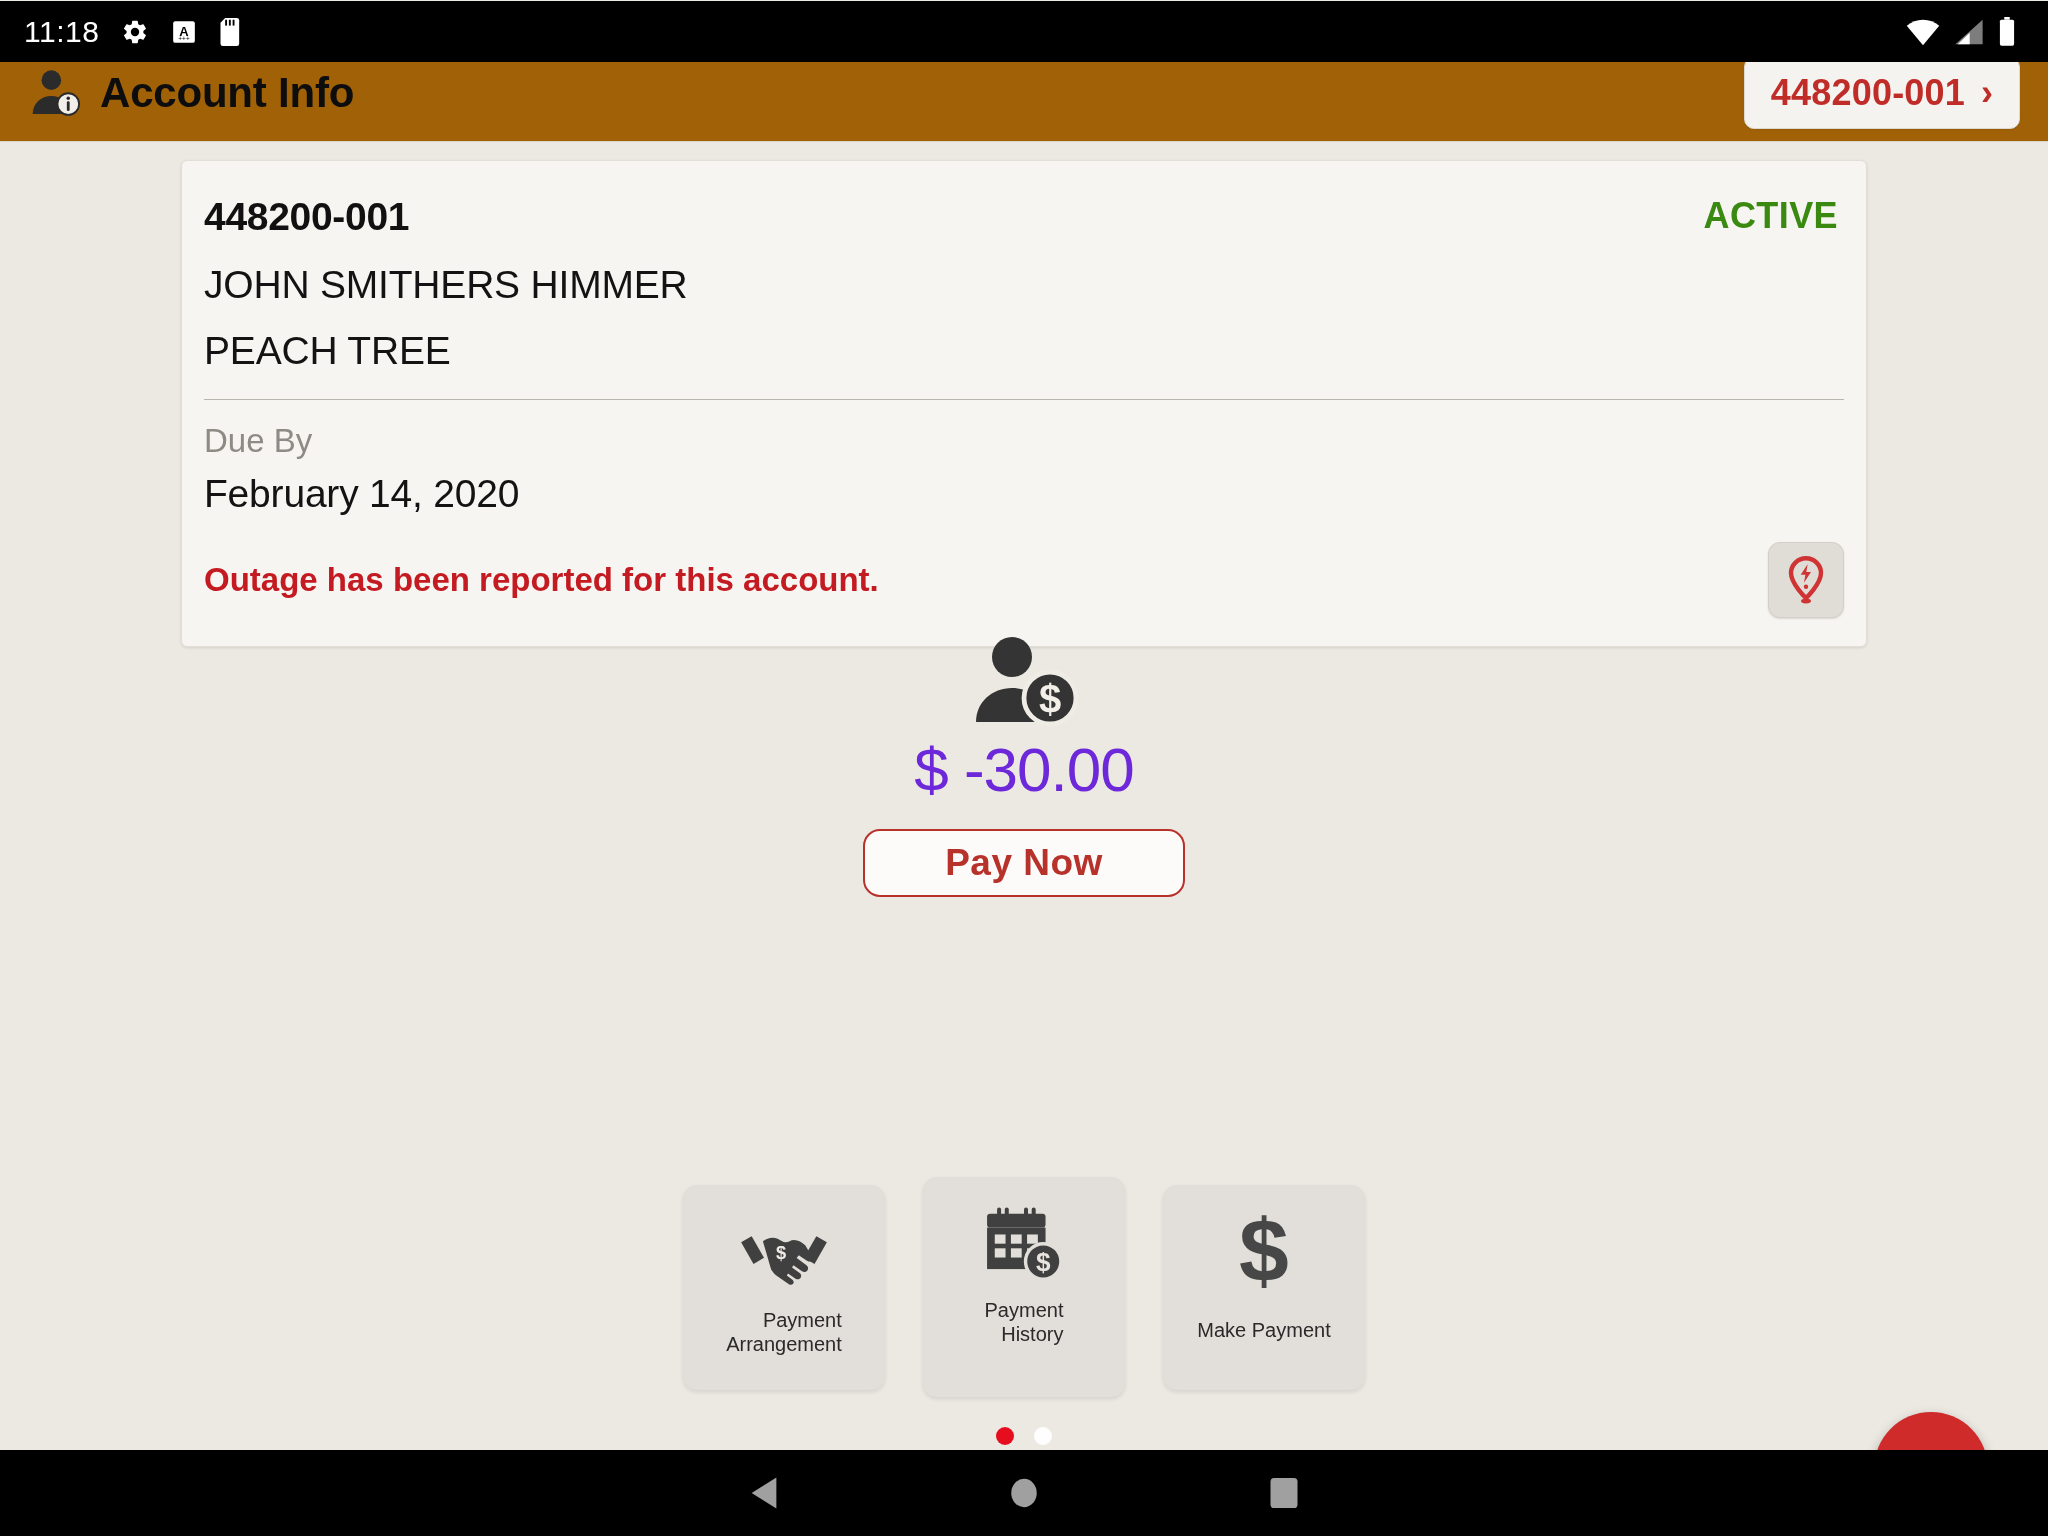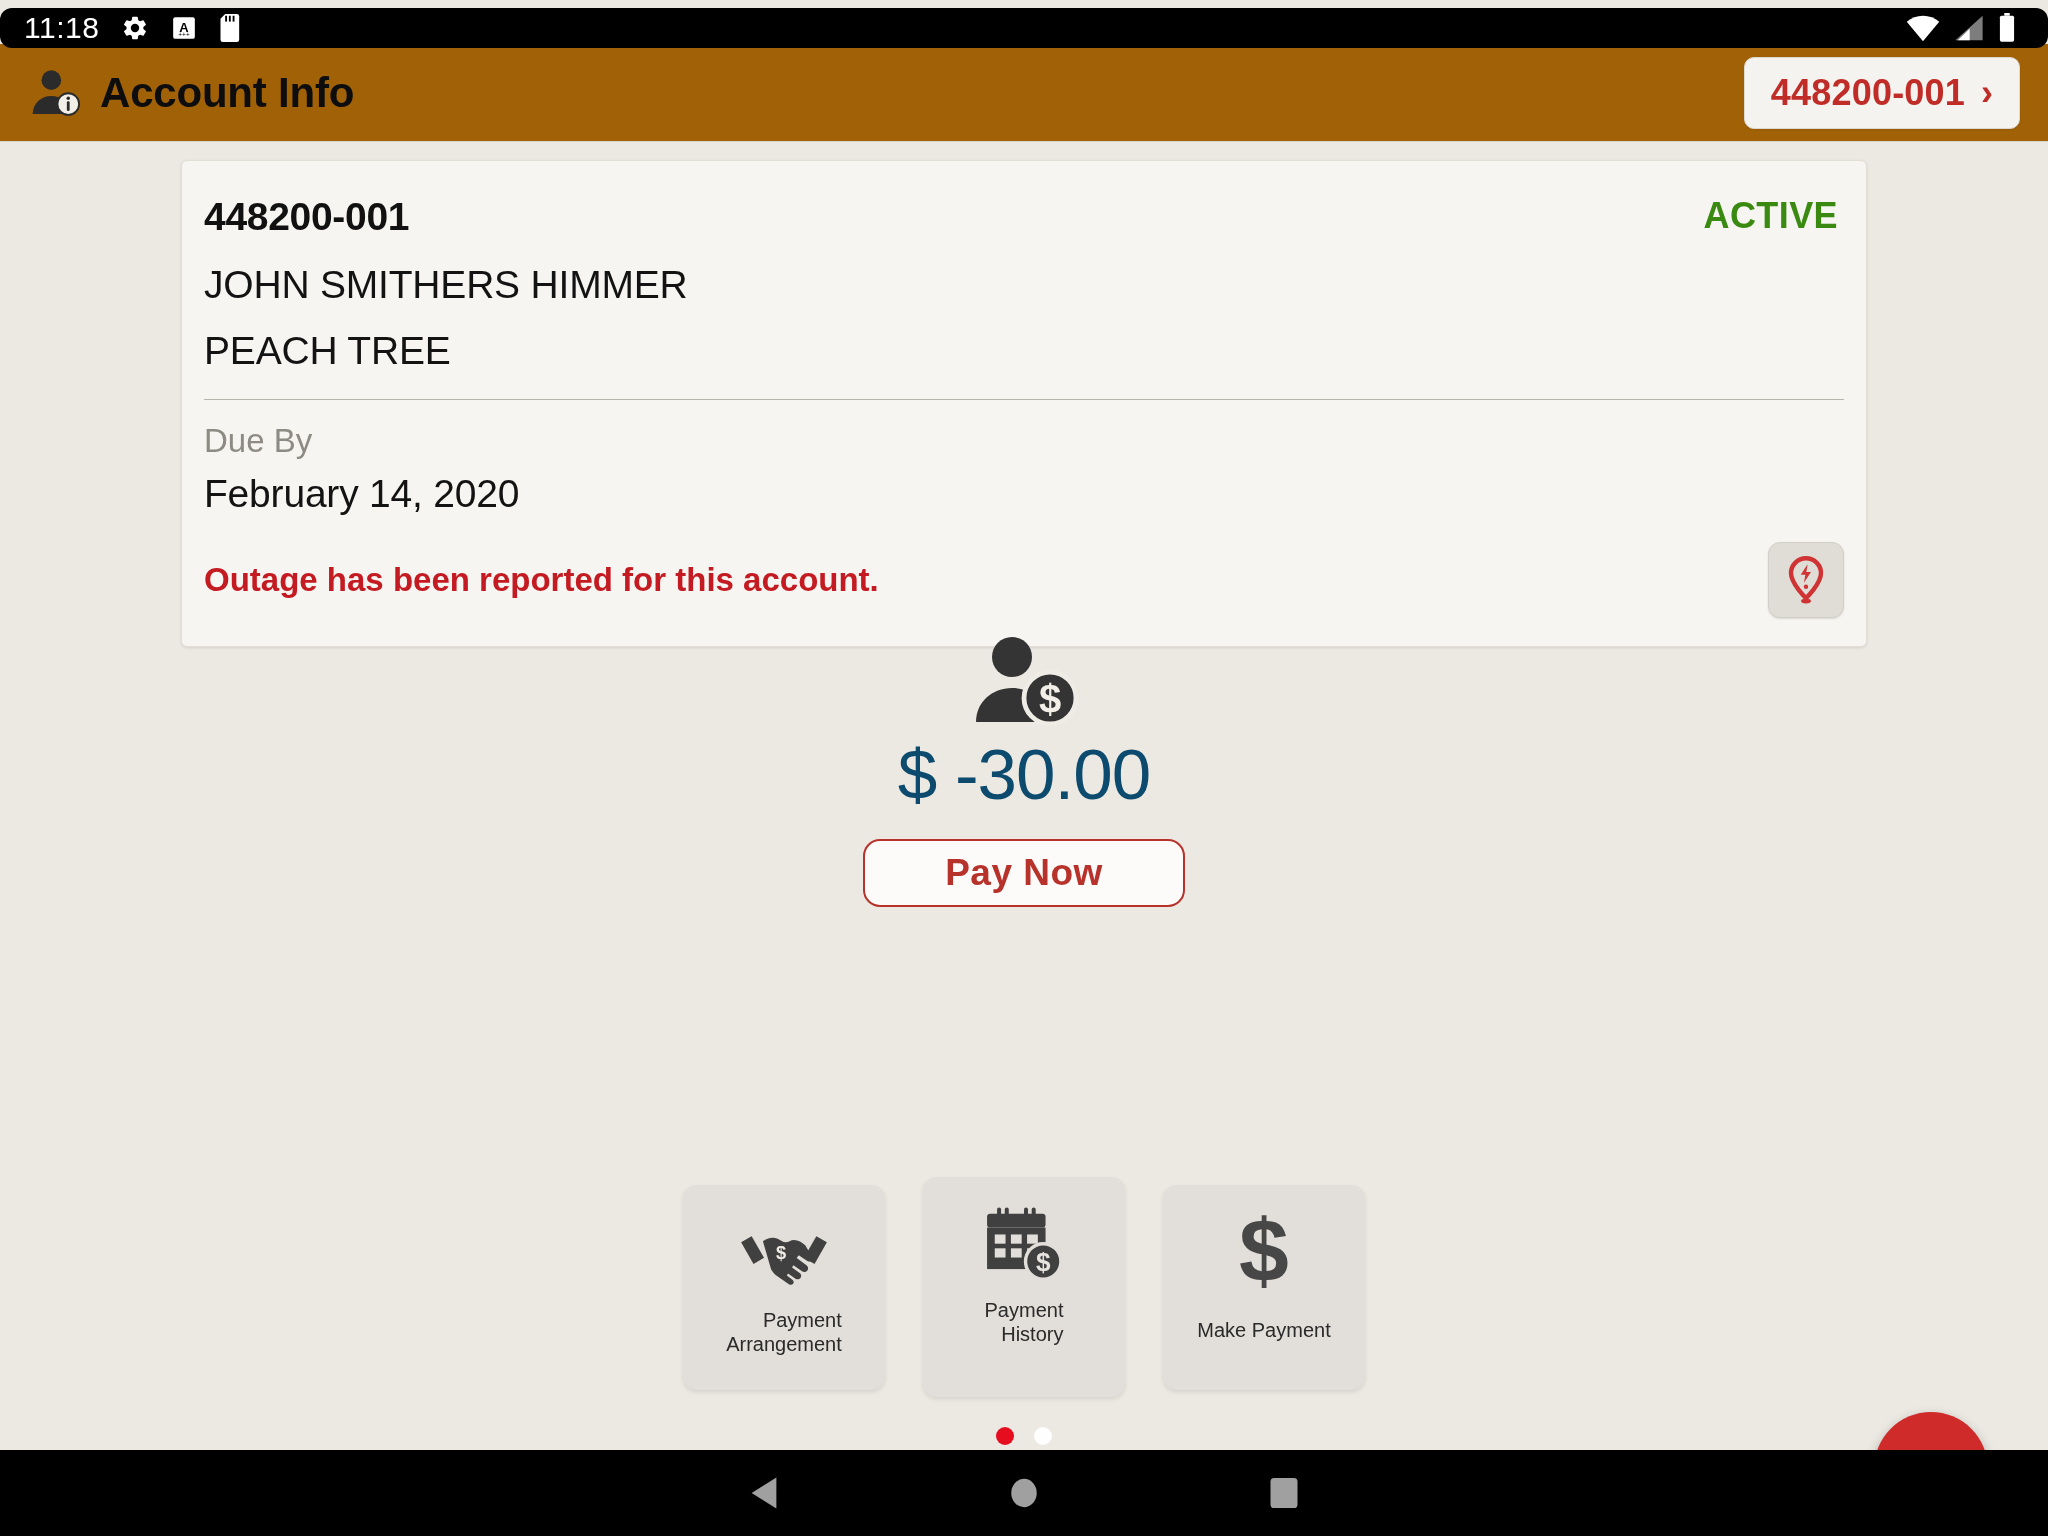--- a/index.html
+++ b/index.html
@@ -11,30 +11,29 @@
     height: 1536px;
     background: #ece9e3;
     font-family: "Liberation Sans", sans-serif;
     overflow: hidden;
     position: relative;
   }
 
   
   .status-bar {
     position: absolute;
-    top: 8px; left: 0;
-    width: 2048px;
-    height: 40px;
+    top: 1px; left: 0;
+    width: 2048px;
+    height: 61px;
     background: #000;
     display: flex;
     align-items: center;
     padding: 0 24px;
     box-sizing: border-box;
     z-index: 40;
-    border-radius: 12px;
   }
   .status-left {
     display: flex;
     align-items: center;
     gap: 22px;
   }
   .status-clock {
     color: #fff;
     font-size: 30px;
     font-family: "Liberation Sans", sans-serif;
@@ -194,22 +193,22 @@
     position: absolute;
     top: 490px;
     left: 0;
     width: 2048px;
     display: flex;
     flex-direction: column;
     align-items: center;
   }
   .balance-icon { width: 112px; height: 96px; }
   .balance-amount {
-    font-size: 71px;
-    color: #0c4a6e;
+    font-size: 62px;
+    color: #6d28d9;
     margin-top: 6px;
     letter-spacing: -1px;
   }
   .pay-now-btn {
     margin-top: 24px;
     width: 318px;
     height: 64px;
     background: #fcfbf9;
     border: 2px solid #b8322c;
     border-radius: 17px;

